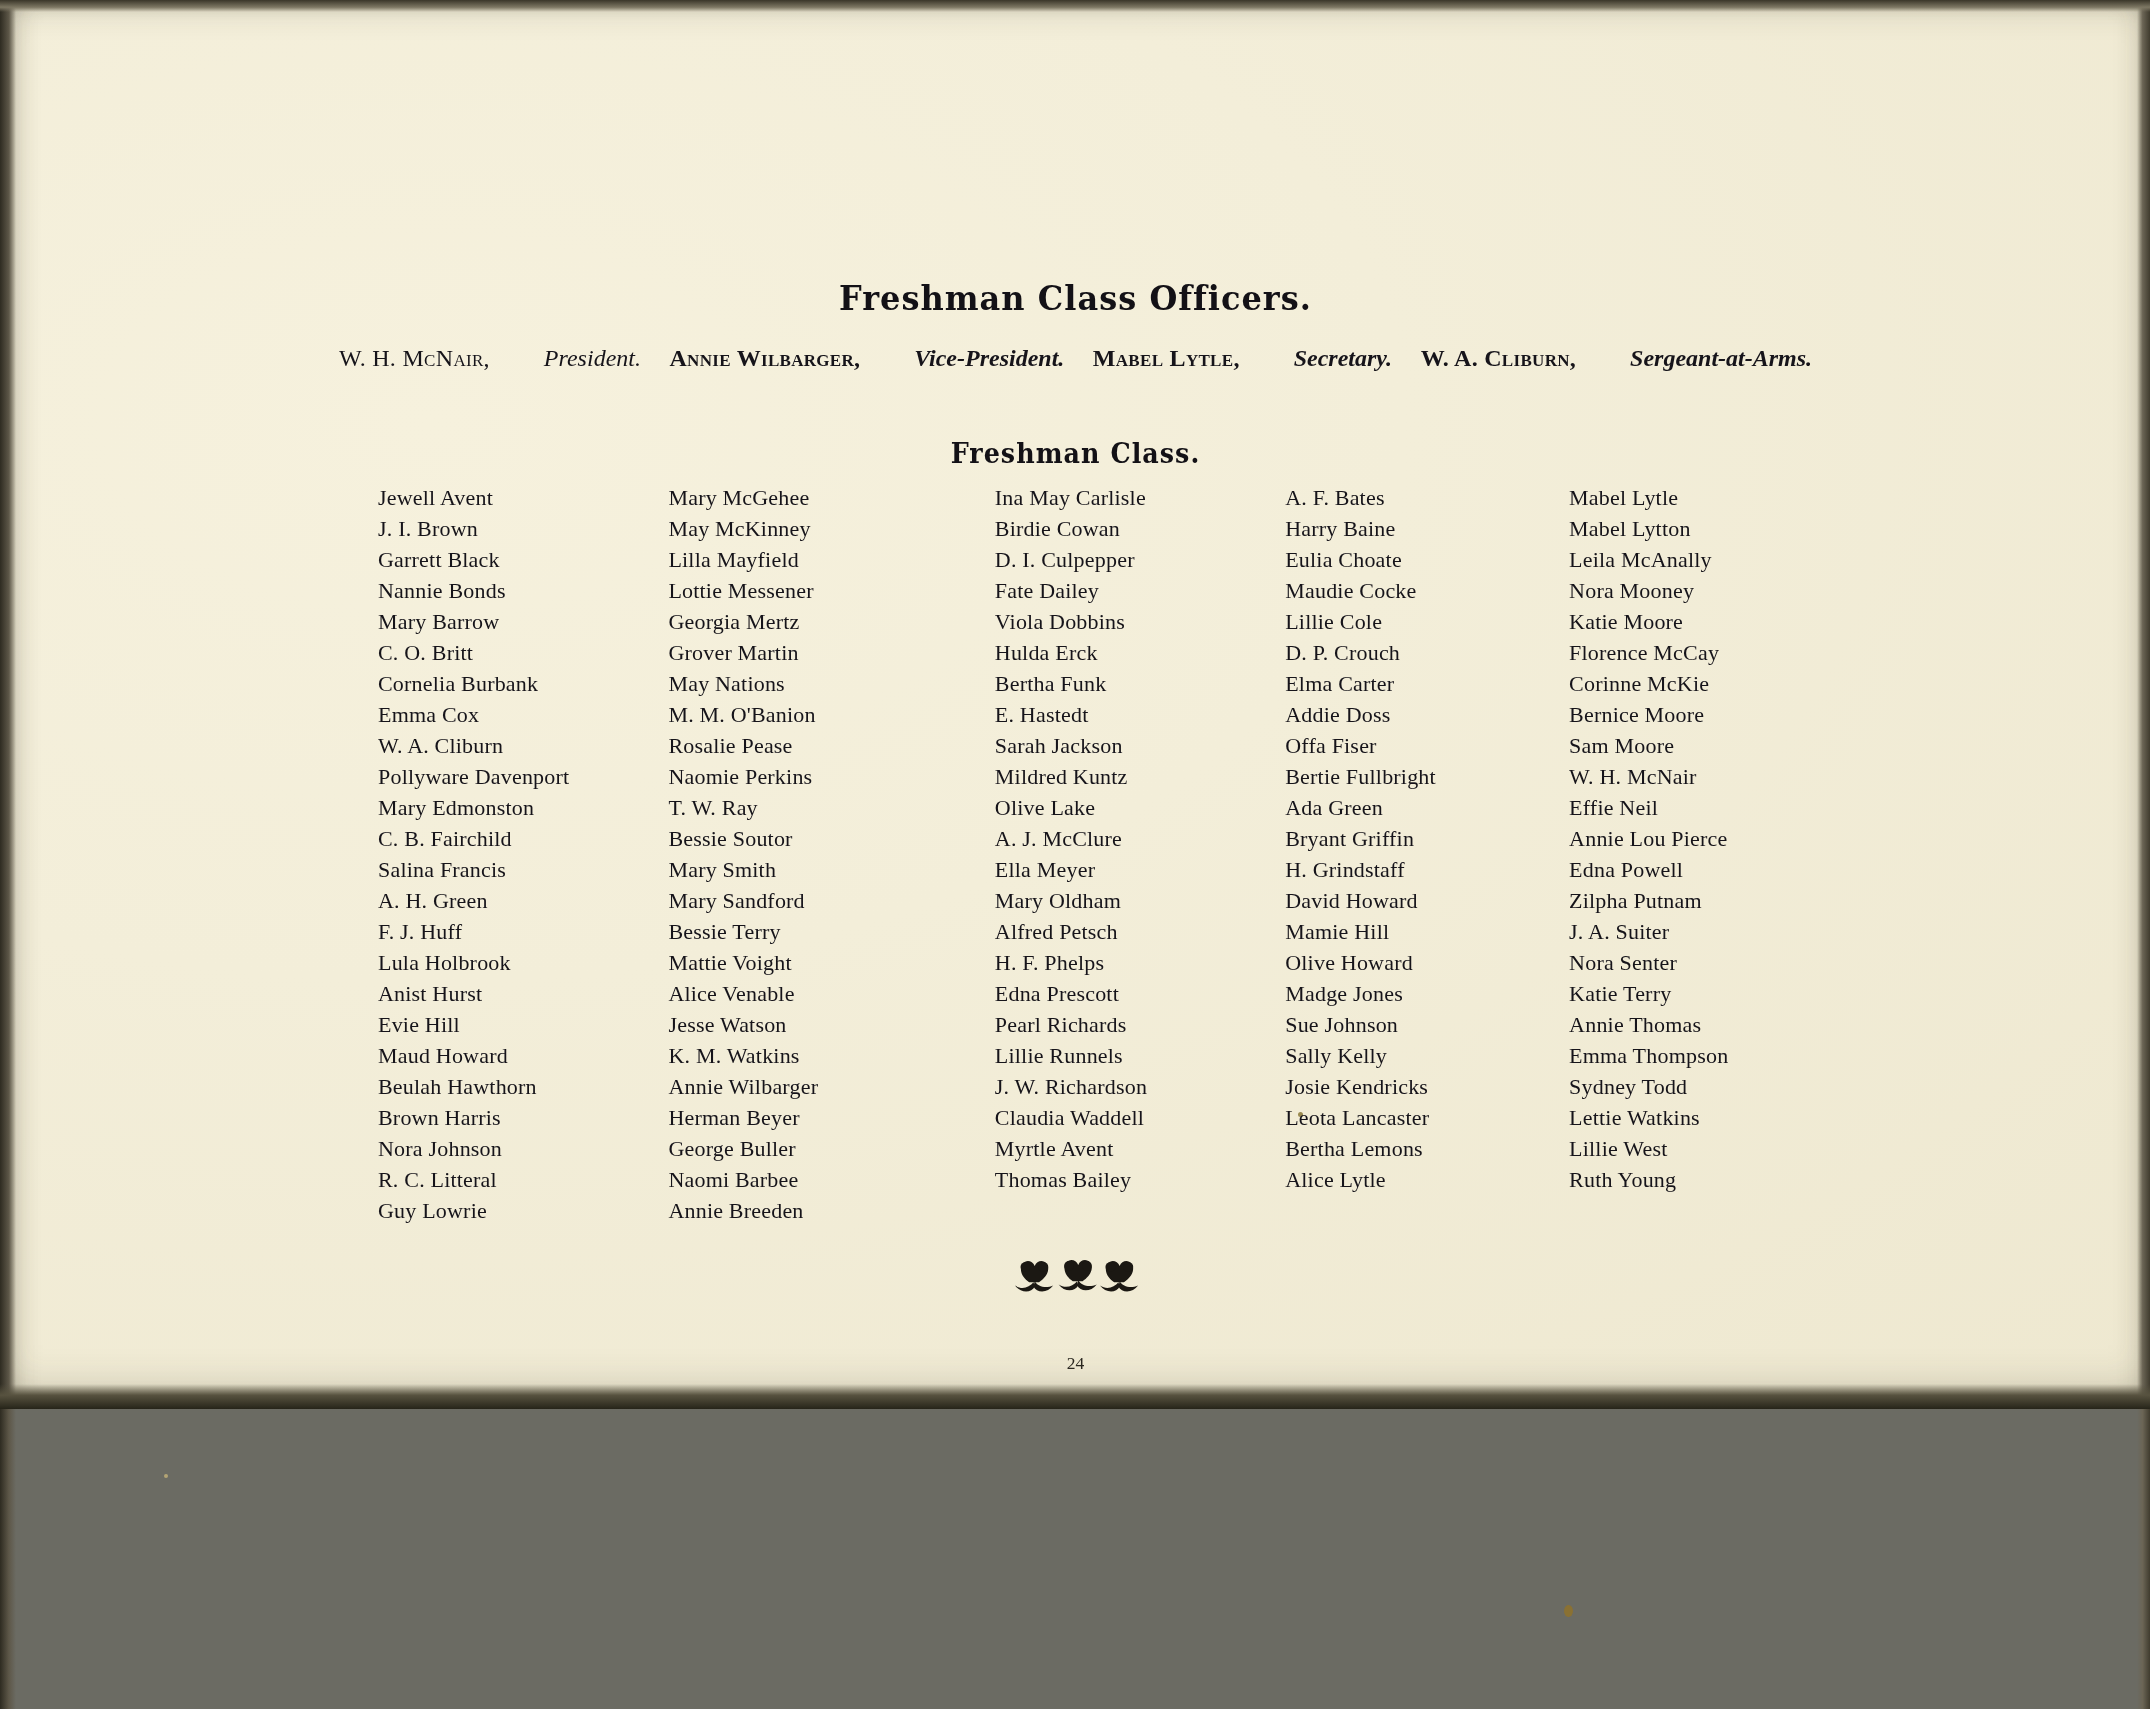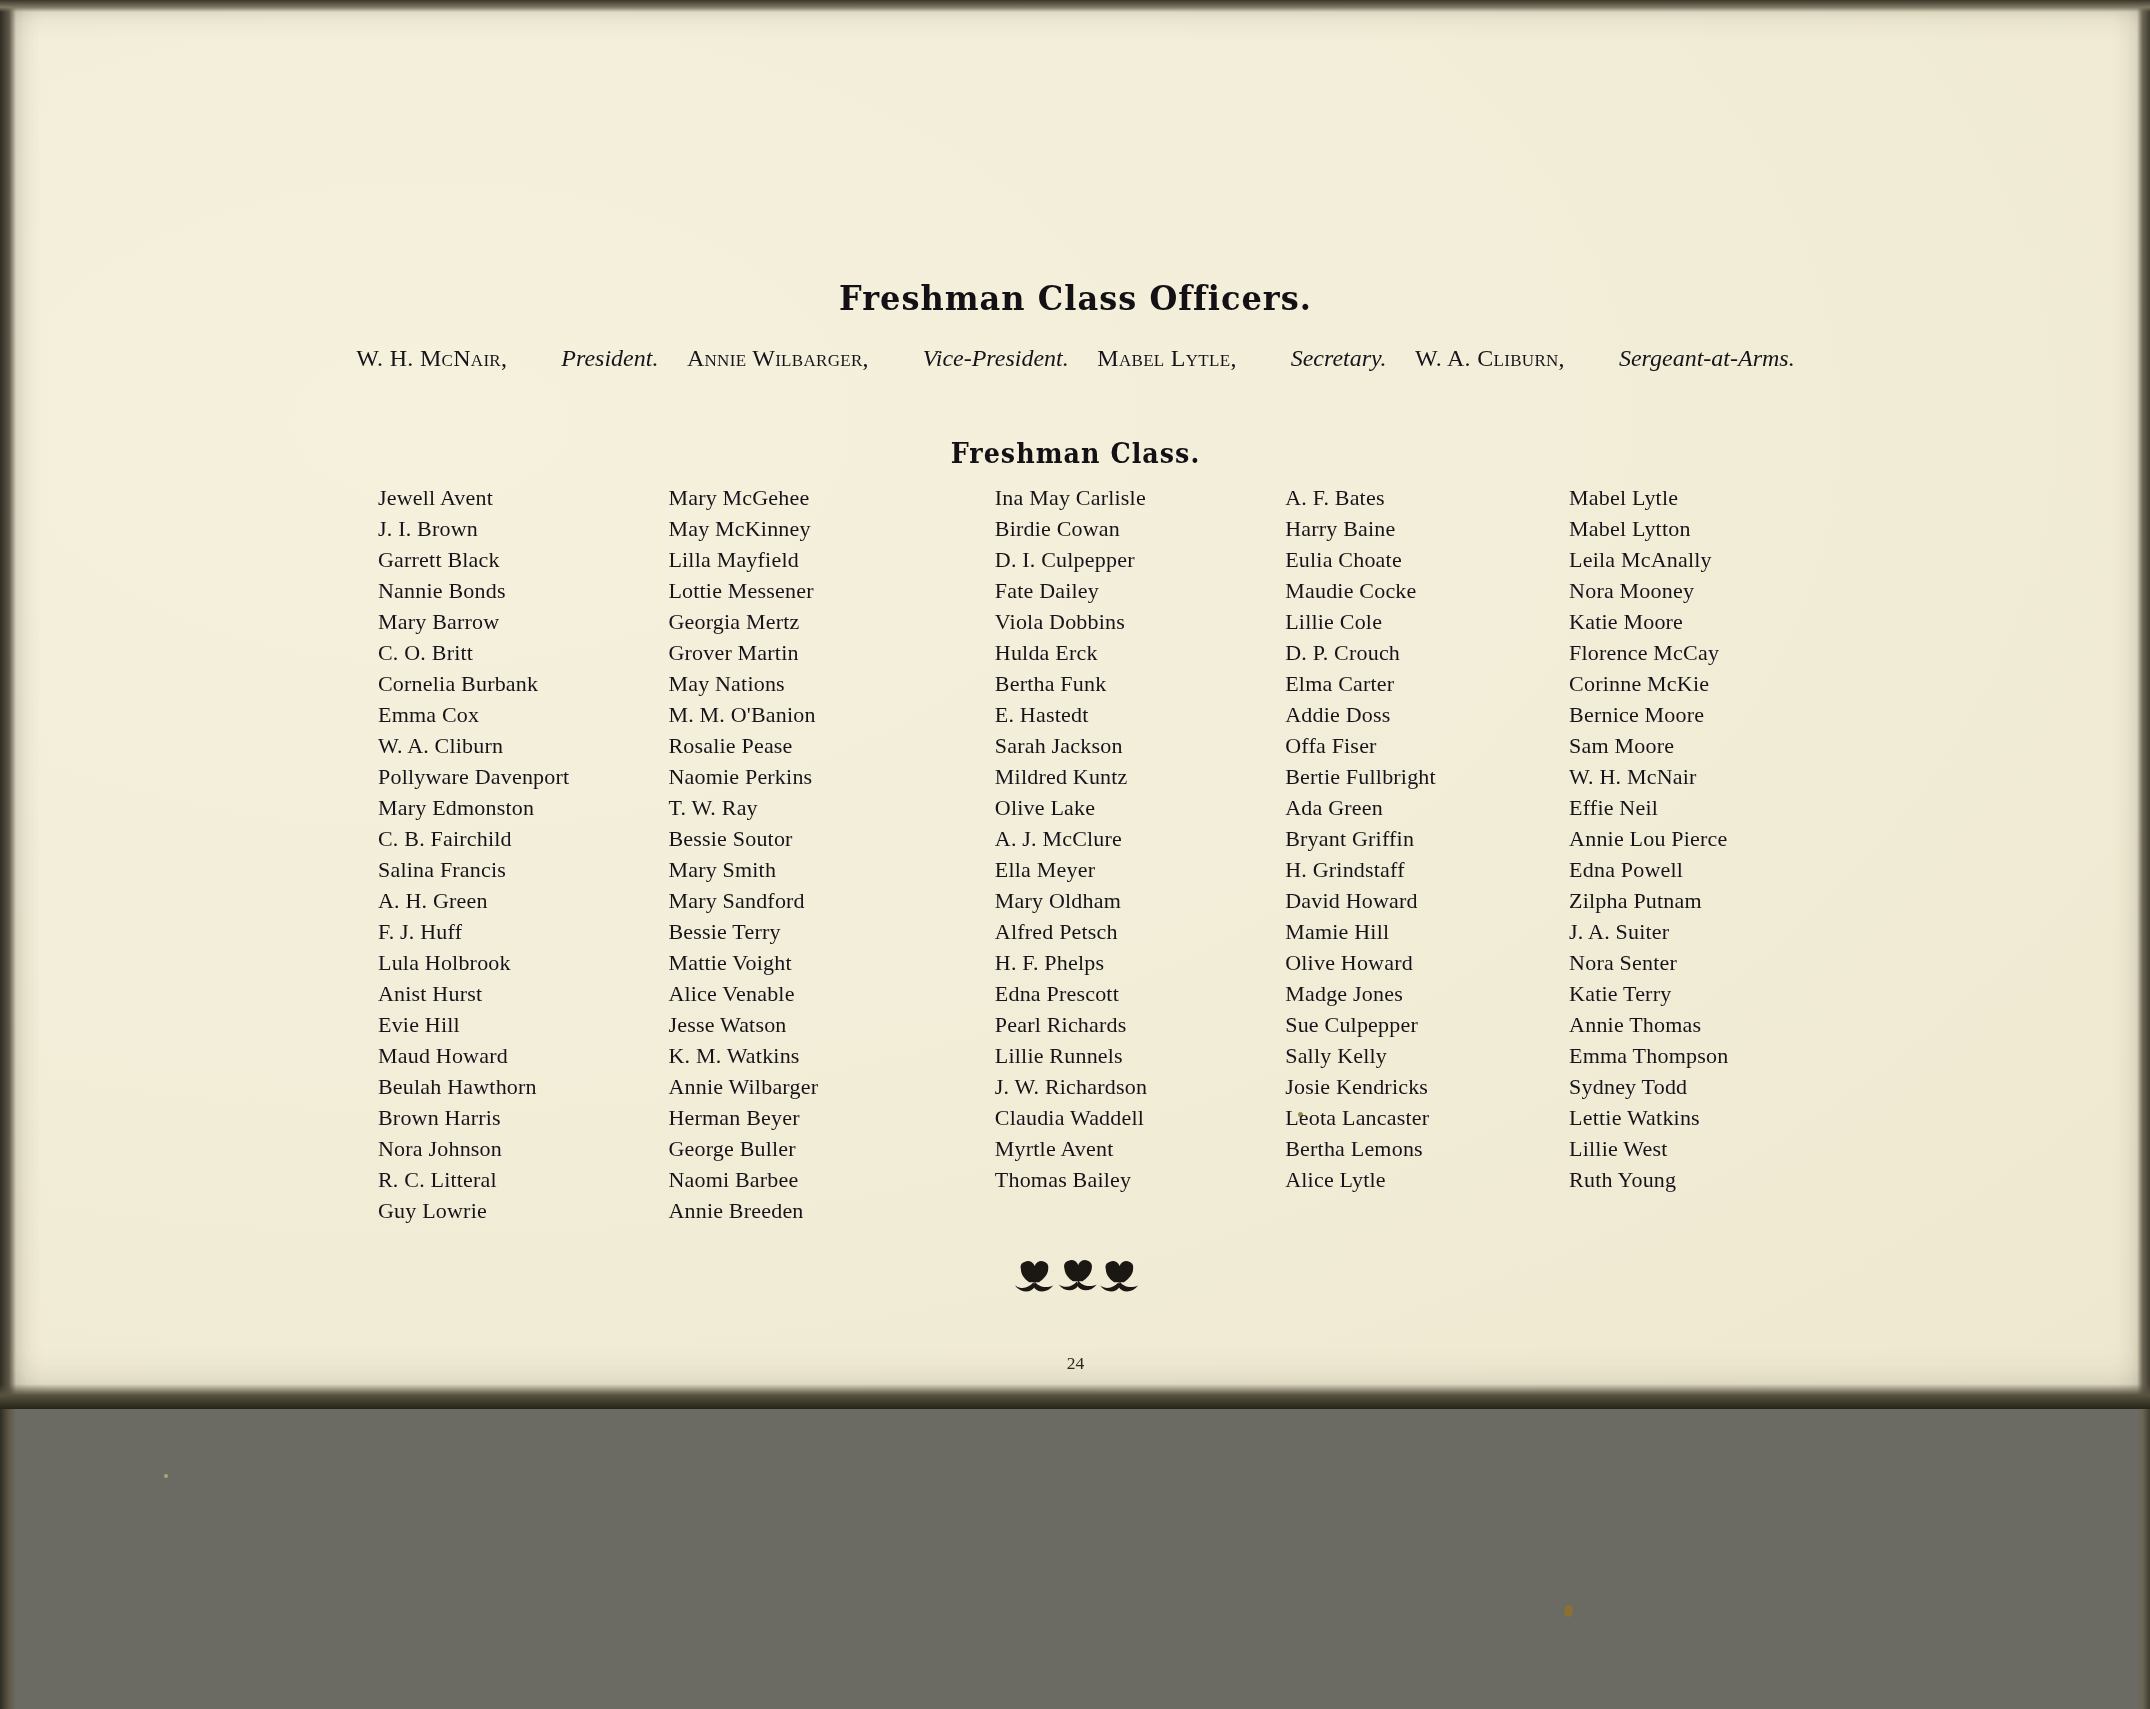--- a/index.html
+++ b/index.html
@@ -73,21 +73,21 @@
   #officers-line {
     position: absolute;
     left: 0; top: 345px;
     width: 2151px;
     text-align: center;
     font-size: 24px;
     color: #16141a;
     white-space: nowrap;
   }
   .officer { display: inline; }
-  .officer + .officer { margin-left: 28.5px; }
+  .officer + .officer { margin-left: 28.5px; font-weight: bold; }
   .smallcaps-name {
     font-variant: small-caps;
     letter-spacing: 0.3px;
   }
   .role {
     font-style: italic;
     margin-left: 48px;
   }
   #subtitle {
     position: absolute;
@@ -261,21 +261,21 @@
         <div class="name">Addie Doss</div>
         <div class="name">Offa Fiser</div>
         <div class="name">Bertie Fullbright</div>
         <div class="name">Ada Green</div>
         <div class="name">Bryant Griffin</div>
         <div class="name">H. Grindstaff</div>
         <div class="name">David Howard</div>
         <div class="name">Mamie Hill</div>
         <div class="name">Olive Howard</div>
         <div class="name">Madge Jones</div>
-        <div class="name">Sue Culpepper</div>
+        <div class="name">Sue Johnson</div>
         <div class="name">Sally Kelly</div>
         <div class="name">Josie Kendricks</div>
         <div class="name">Leota Lancaster</div>
         <div class="name">Bertha Lemons</div>
         <div class="name">Alice Lytle</div>
       </div>
 
       <div class="col col-4">
         <div class="name">Mabel Lytle</div>
         <div class="name">Mabel Lytton</div>

